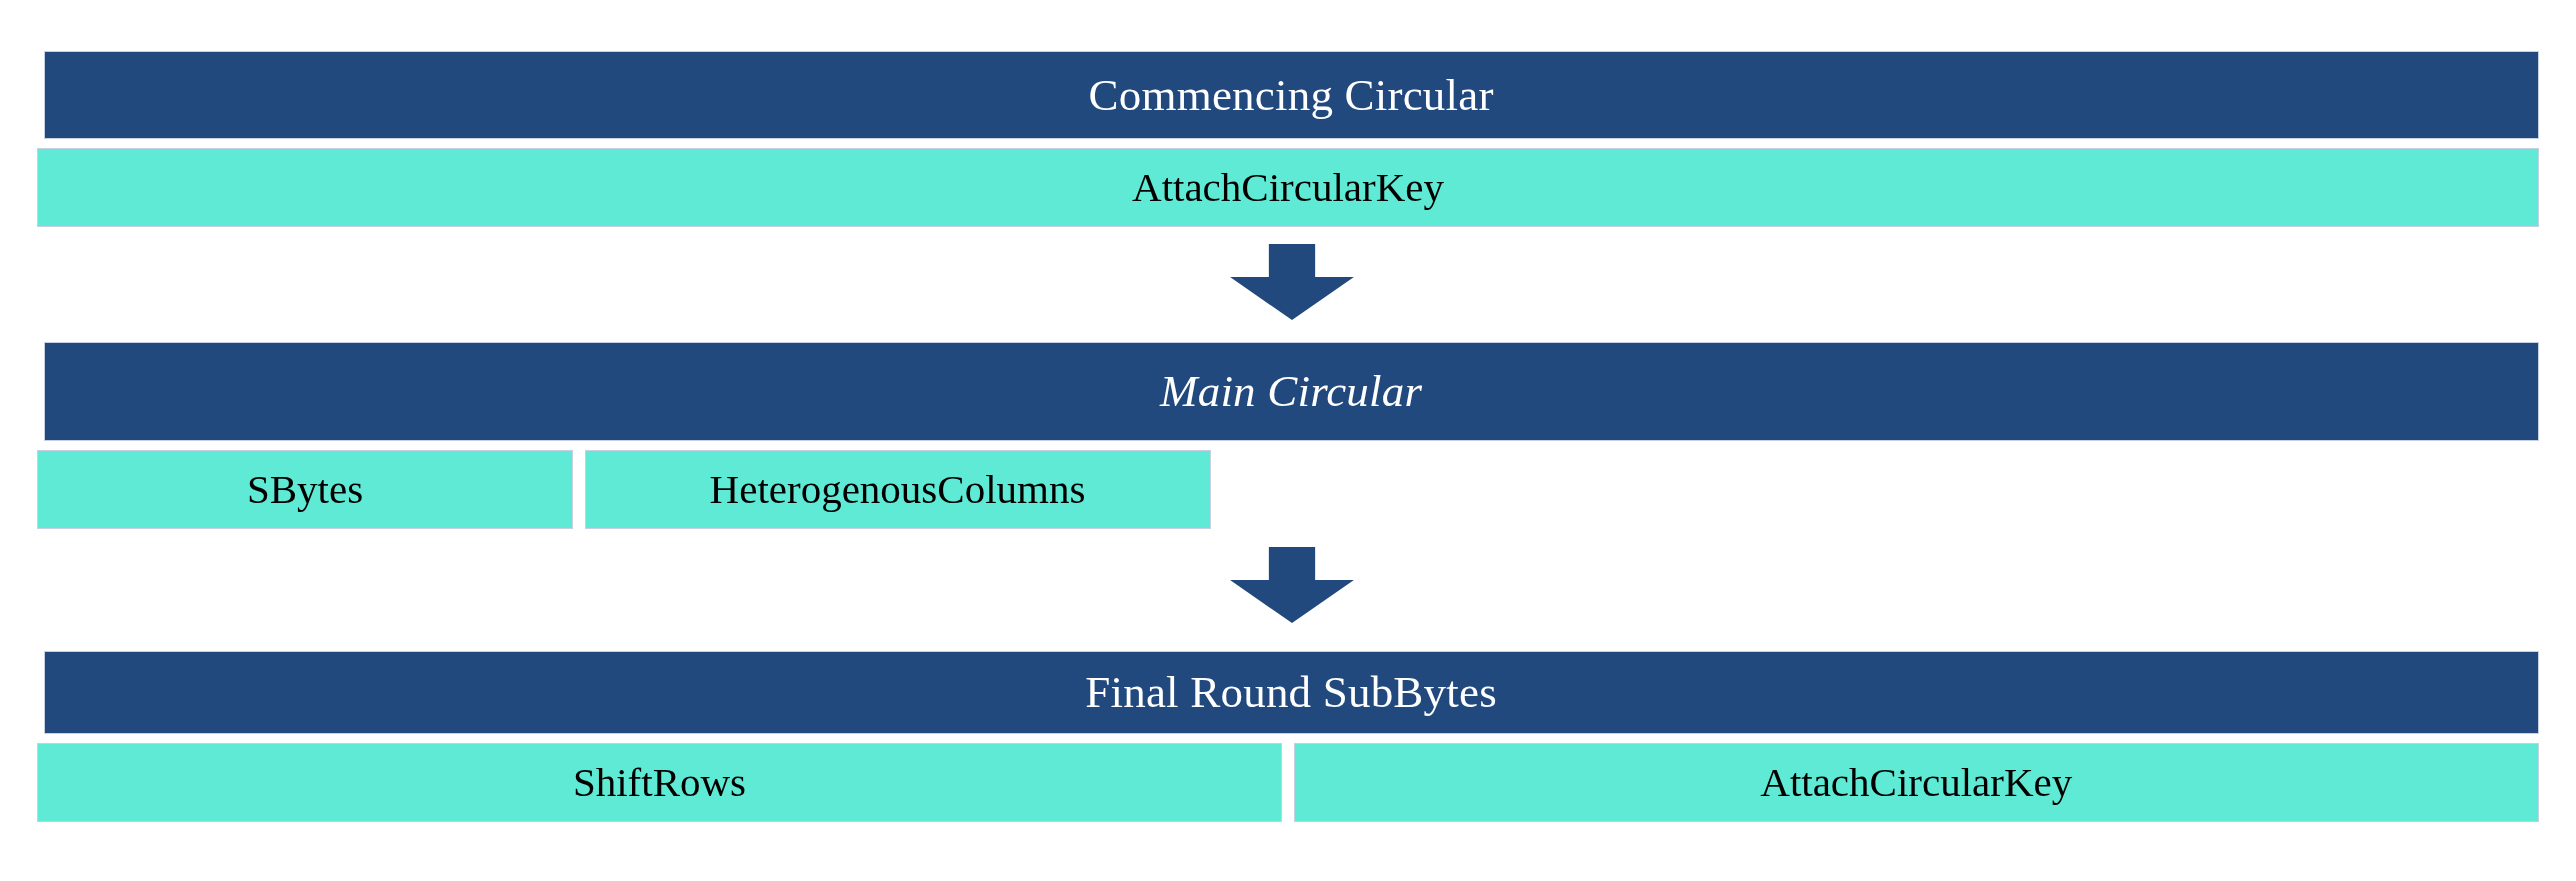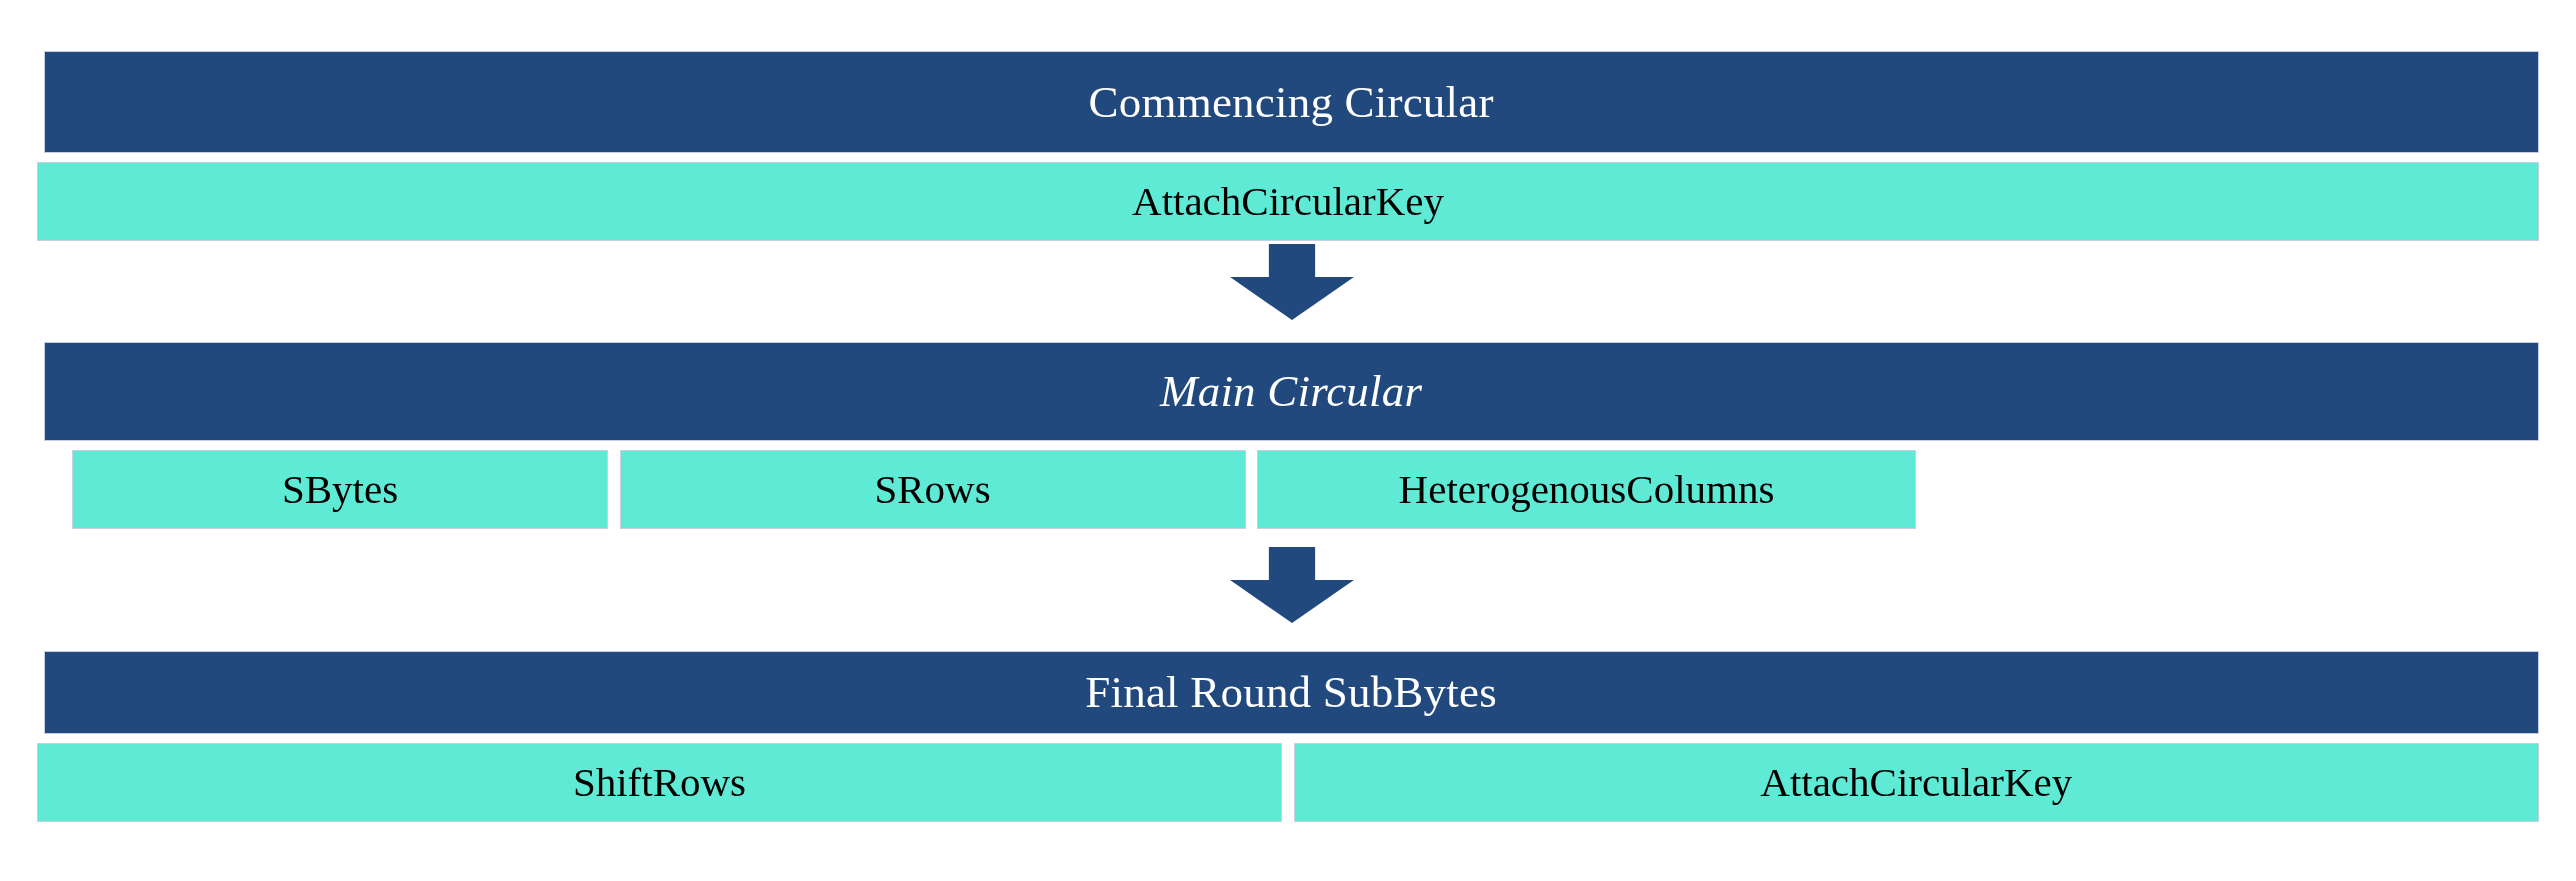--- a/index.html
+++ b/index.html
@@ -61,27 +61,27 @@
     display: flex;
     align-items: center;
     justify-content: center;
     font-size: 41px;
     line-height: 1;
     height: 79px;
   }
 
   
   #stage-initial { top: 51px; }
-  #stage-initial .header-bar { height: 102px; }
+  #stage-initial .header-bar { height: 88px; }
   #stage-initial .sub-cell { flex: 1 1 100%; }
 
   
   #stage-main { top: 342px; }
   #stage-main .header-bar { height: 99px; font-style: italic; }
-  #stage-main .sub-cell:nth-child(1) { flex: 0 0 536px; margin-left: 35px; }
+  #stage-main .sub-cell:nth-child(1) { flex: 0 0 536px; }
   #stage-main .sub-cell:nth-child(2) { flex: 0 0 626px; }
   #stage-main .sub-cell:nth-child(3) { flex: 0 0 659px; text-align: right; }
   #stage-main .sub-cell:nth-child(4) { flex: 1 1 auto; }
 
   
   #stage-final { top: 651px; }
   #stage-final .header-bar { height: 83px; }
   #stage-final .sub-cell:nth-child(1) { flex: 0 0 1245px; }
   #stage-final .sub-cell:nth-child(2) { flex: 1 1 auto; }
 
@@ -112,21 +112,20 @@
   <div class="arrow" id="arrow-one">
     <svg viewBox="0 0 150 92" xmlns="http://www.w3.org/2000/svg" aria-hidden="true">
       <polygon points="47,0 103,0 103,40 150,40 75,92 0,40 47,40" fill="#21497D"></polygon>
     </svg>
   </div>
 
   <div class="stage" id="stage-main">
     <div class="header-bar">Main Circular</div>
     <div class="sub-row">
       <div class="sub-cell">SBytes</div>
-      <div class="sub-cell">SRows</div>
       <div class="sub-cell">HeterogenousColumns</div>
     </div>
   </div>
 
   <div class="arrow" id="arrow-two">
     <svg viewBox="0 0 150 92" xmlns="http://www.w3.org/2000/svg" aria-hidden="true">
       <polygon points="47,0 103,0 103,40 150,40 75,92 0,40 47,40" fill="#21497D"></polygon>
     </svg>
   </div>
 

